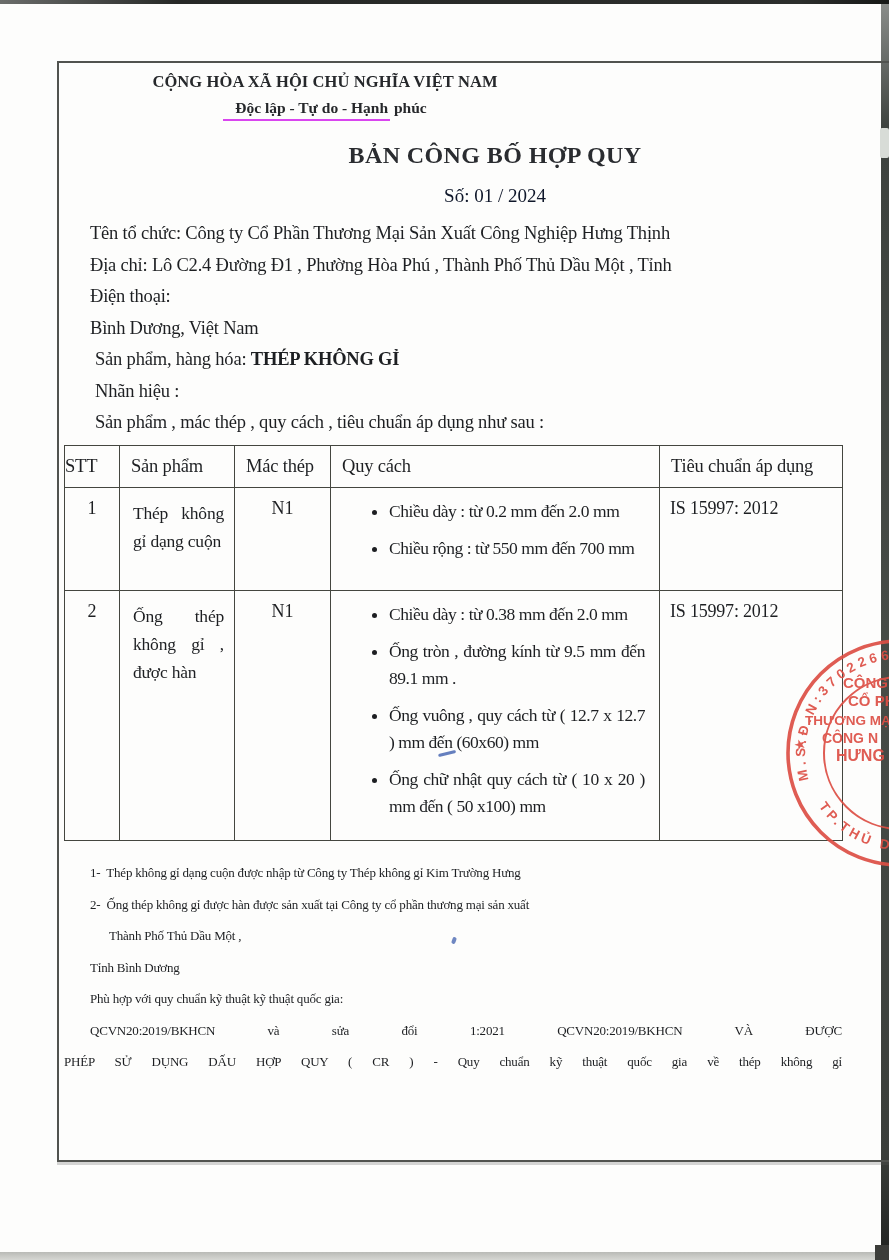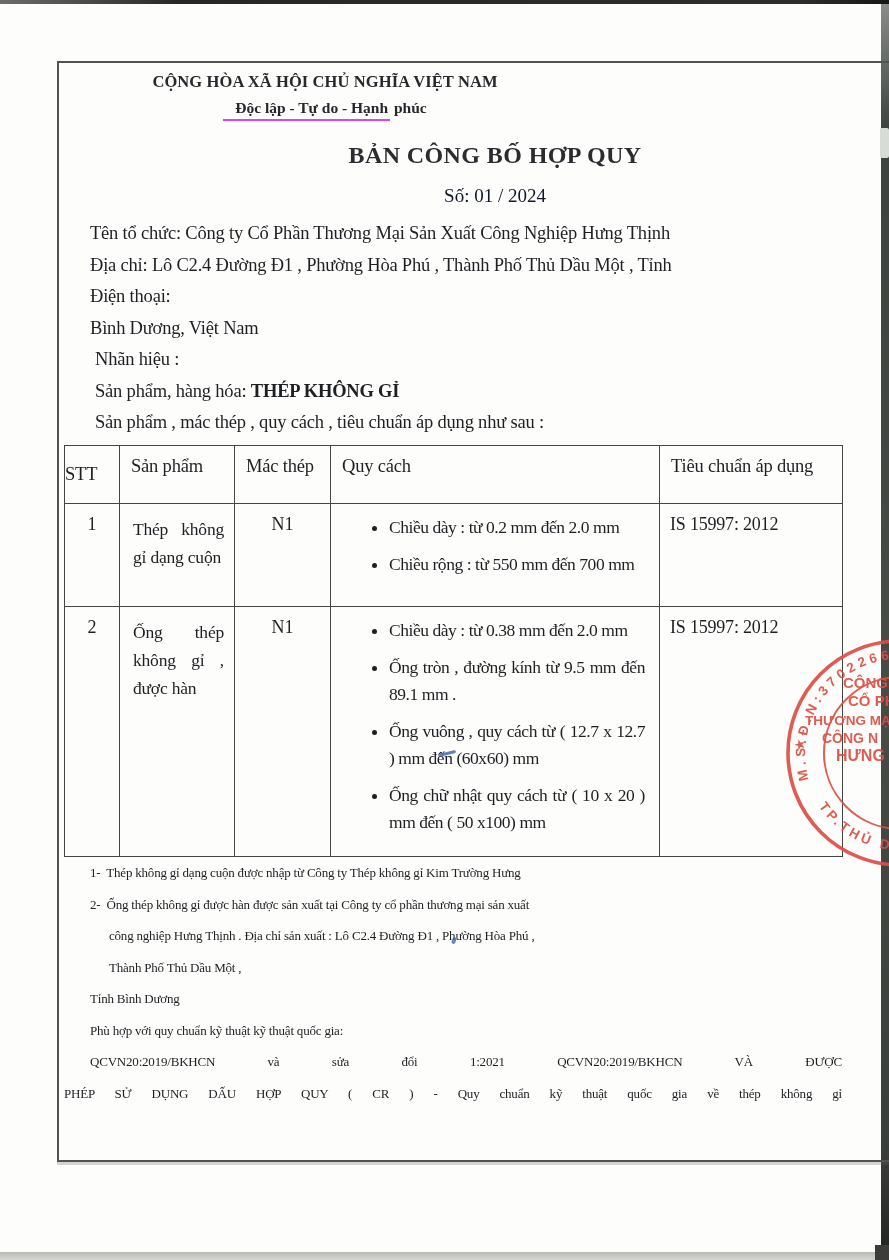--- a/index.html
+++ b/index.html
@@ -33,21 +33,21 @@
   .doc-title{position:absolute;top:79px;left:0;width:100%;text-align:center;
     font-weight:bold;font-size:24px;letter-spacing:.4px;color:#2a2c30;}
   .doc-number{position:absolute;top:122px;left:0;width:100%;text-align:center;font-size:19px;color:#0f172a;}
 
   .info{position:absolute;top:155px;left:31px;width:726px;font-size:18.5px;line-height:31.5px;letter-spacing:-.2px;}
   .info .ind-sm{padding-left:5px;}
   .bold{font-weight:bold;}
 
   table.spec{position:absolute;top:382px;left:5px;width:778px;border-collapse:collapse;table-layout:fixed;}
   table.spec th,table.spec td{border:1.6px solid #44463f;vertical-align:top;font-weight:normal;}
-  table.spec thead th{height:41px;vertical-align:middle;font-size:18.5px;text-align:left;padding:0 0 16px 11px;letter-spacing:-.2px;}
+  table.spec thead th{height:41px;vertical-align:middle;font-size:18.5px;text-align:left;padding:0 0 0 11px;letter-spacing:-.2px;}
   table.spec thead th.hc{text-align:left;padding:0;}
   td.c-stt{ text-align:center;padding-top:10px;font-size:18px;}
   td.c-sp .jt{padding:10px 9px 0 12px;text-align:justify;font-size:17.5px;line-height:28px;letter-spacing:-.2px;}
   td.c-mt{text-align:center;padding-top:10px;font-size:18px;margin-left:40px;}
   td.c-qc ul{margin:9px 13px 0 0;padding-left:57px;}
   td.c-qc li{text-align:justify;font-size:17.5px;line-height:27.5px;letter-spacing:-.45px;margin-bottom:9px;}
   td.c-tc{padding:10px 6px 0 10px;font-size:18px;letter-spacing:-.2px;}
   tr.r1 td{height:91px;}
   tr.r2 td{height:238px;}
 
@@ -83,22 +83,22 @@
     </div>
 
     <div class="doc-title">BẢN CÔNG BỐ HỢP QUY</div>
     <div class="doc-number">Số: 01 / 2024</div>
 
     <div class="info">
       <div>Tên tổ chức: Công ty Cổ Phần Thương Mại Sản Xuất Công Nghiệp Hưng Thịnh</div>
       <div>Địa chỉ: Lô C2.4 Đường Đ1 , Phường Hòa Phú , Thành Phố Thủ Dầu Một , Tỉnh</div>
       <div>Điện thoại:</div>
       <div>Bình Dương, Việt Nam</div>
+      <div class="ind-sm"><span>Sản phẩm, hàng hóa: </span><span class="bold">THÉP KHÔNG GỈ</span></div>
       <div class="ind-sm">Nhãn hiệu :</div>
-      <div class="ind-sm"><span>Sản phẩm, hàng hóa: </span><span class="bold">THÉP KHÔNG GỈ</span></div>
       <div class="ind-sm">Sản phẩm , mác thép , quy cách , tiêu chuẩn áp dụng như sau :</div>
     </div>
 
     <table class="spec">
       <colgroup>
         <col style="width:55px">
           <col style="width:115px">
           <col style="width:96px">
           <col style="width:329px">
           <col style="width:183px">
@@ -142,21 +142,20 @@
               </ul>
             </td>
           <td class="c-tc">IS 15997: 2012</td>
         </tr>
       </tbody>
     </table>
 
     <div class="notes">
       <div class="ind1">1-&nbsp; Thép không gỉ dạng cuộn được nhập từ Công ty Thép không gỉ Kim Trường Hưng</div>
       <div class="ind1">2-&nbsp; Ống thép không gỉ được hàn được sản xuất tại Công ty cổ phần thương mại sản xuất</div>
-      <div class="ind2">công nghiệp Hưng Thịnh . Địa chỉ sản xuất : Lô C2.4 Đường Đ1 , Phường Hòa Phú ,</div>
       <div class="ind2">Thành Phố Thủ Dầu Một ,</div>
       <div class="ind1">Tỉnh Bình Dương</div>
       <div class="ind1">Phù hợp với quy chuẩn kỹ thuật kỹ thuật quốc gia:</div>
       <div class="ind1 just">QCVN20:2019/BKHCN và sửa đổi 1:2021 QCVN20:2019/BKHCN VÀ ĐƯỢC</div>
       <div class="just">PHÉP SỬ DỤNG DẤU HỢP QUY ( CR ) - Quy chuẩn kỹ thuật quốc gia về thép không gỉ</div>
     </div>
 
   </div>
 
   <svg class="stamp" viewBox="0 0 117 250" width="117" height="250">

